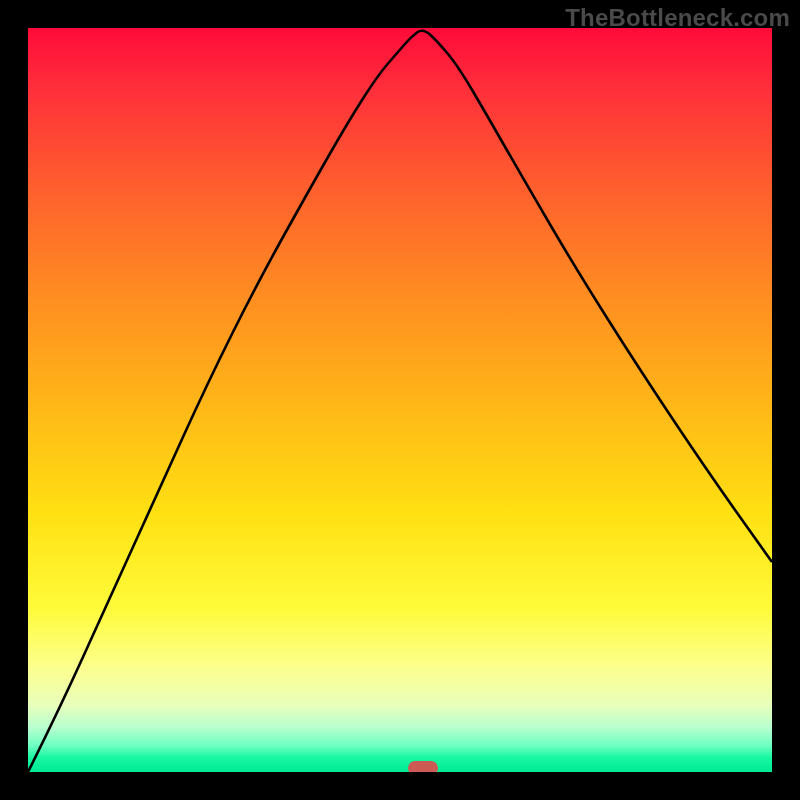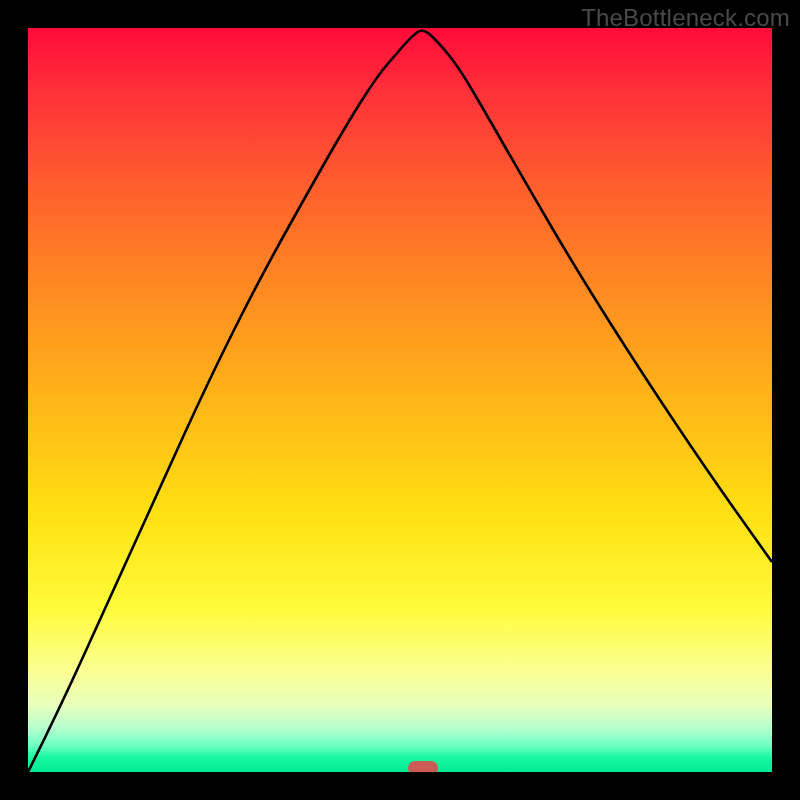--- a/index.html
+++ b/index.html
@@ -16,21 +16,21 @@
     width: 800px;
     height: 800px;
     background: #000;
   }
   .watermark {
     position: absolute;
     top: 4px;
     right: 10px;
     color: #4a4a4a;
     font-size: 24px;
-    font-weight: normal;
+    font-weight: bold;
     letter-spacing: 0.2px;
     z-index: 10;
   }
   .plot-area {
     position: absolute;
     left: 28px;
     top: 28px;
     width: 744px;
     height: 744px;
     overflow: hidden;

